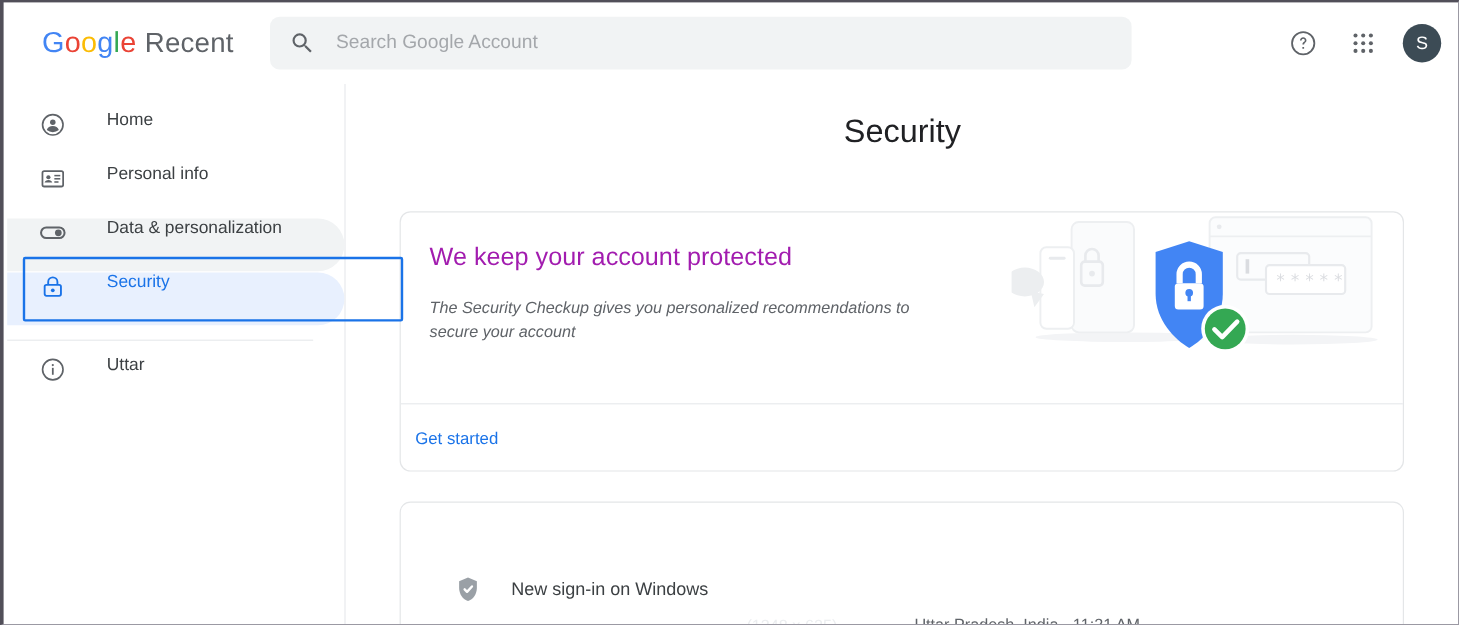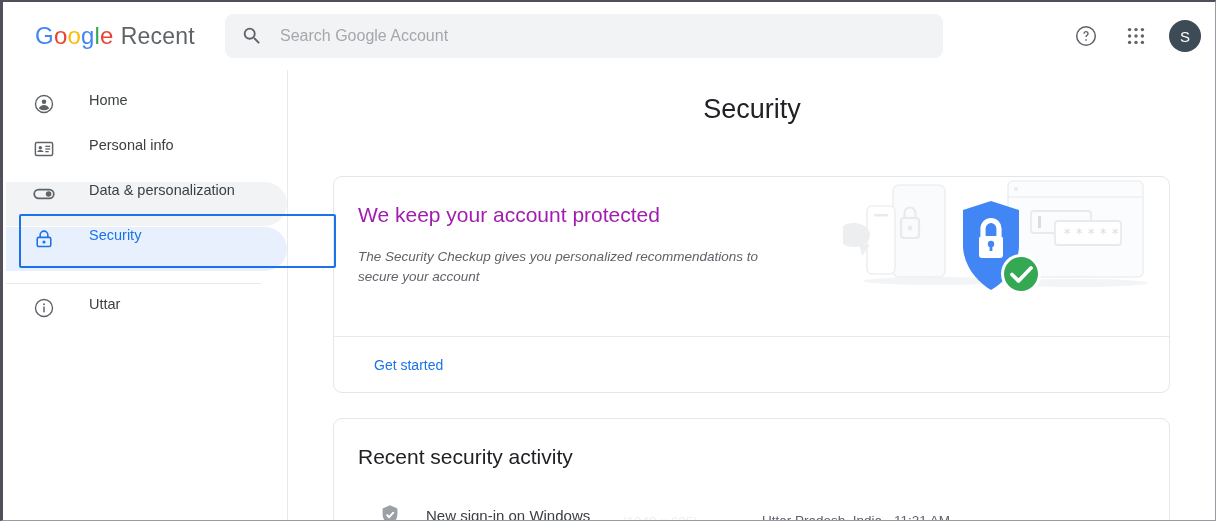--- a/index.html
+++ b/index.html
@@ -127,21 +127,21 @@
   .card-h1 { font-size: 21px; color: #a21caf; font-weight: 400; }
   .card-p {
     font-size: 13.5px; color: #5f6368; line-height: 1.45;
     margin-top: 20px; width: 432px; font-style: italic;
   }
   #card-divider {
     position: absolute; left: 0; right: 0; top: 159px; height: 1px;
     background: #e8eaed;
   }
   #get-started {
-    position: absolute; left: 40px; top: 180px;
+    position: absolute; left: 12px; top: 180px;
     font-size: 14px; color: #1a73e8; font-weight: 500;
     text-decoration: none; cursor: pointer;
   }
   #illustration {
     position: absolute; right: 6px; top: -4px;
     width: 320px; height: 140px; pointer-events: none;
   }
 
   .act-h1 { font-size: 21px; color: #202124; font-weight: 400; }
   #activity-row {
@@ -323,21 +323,20 @@
           <circle cx="178" cy="101" r="17" fill="#34a853"></circle>
           <path d="M169 101.5 L175.5 108 L188 95" fill="none" stroke="#ffffff" stroke-width="3.8" stroke-linecap="round" stroke-linejoin="round"></path>
         </svg>
       </div>
       <div id="card-divider"></div>
       <a id="get-started">Get started</a>
     </section>
 
     <section class="card" id="activity-card">
       <div class="card-body">
-        <div class="act-h1">Recent security activity</div>
 
         <div id="activity-row">
           <svg class="act-ico" viewBox="0 0 24 24">
             <path d="M12 2.3 4.6 5.4v5.5c0 5 3.2 9.7 7.4 10.9 4.2-1.2 7.4-5.9 7.4-10.9V5.4Z" fill="#9aa0a6"></path>
             <path d="M9.2 12.1 11.2 14.2 15.3 9.7" fill="none" stroke="#ffffff" stroke-width="2" stroke-linecap="round" stroke-linejoin="round"></path>
           </svg>
           <span id="act-title">New sign-in on Windows</span>
         </div>
 
         <div id="watermark">(1348 x 625)</div>

